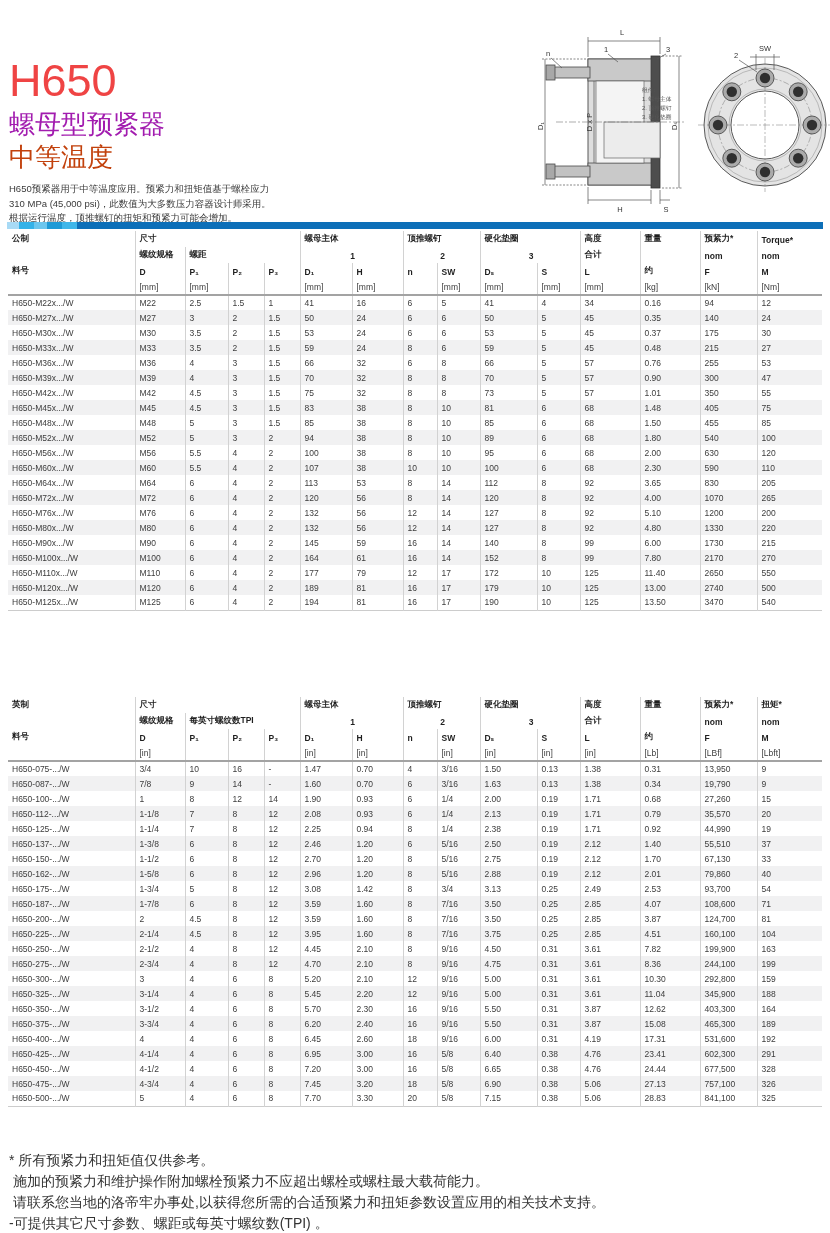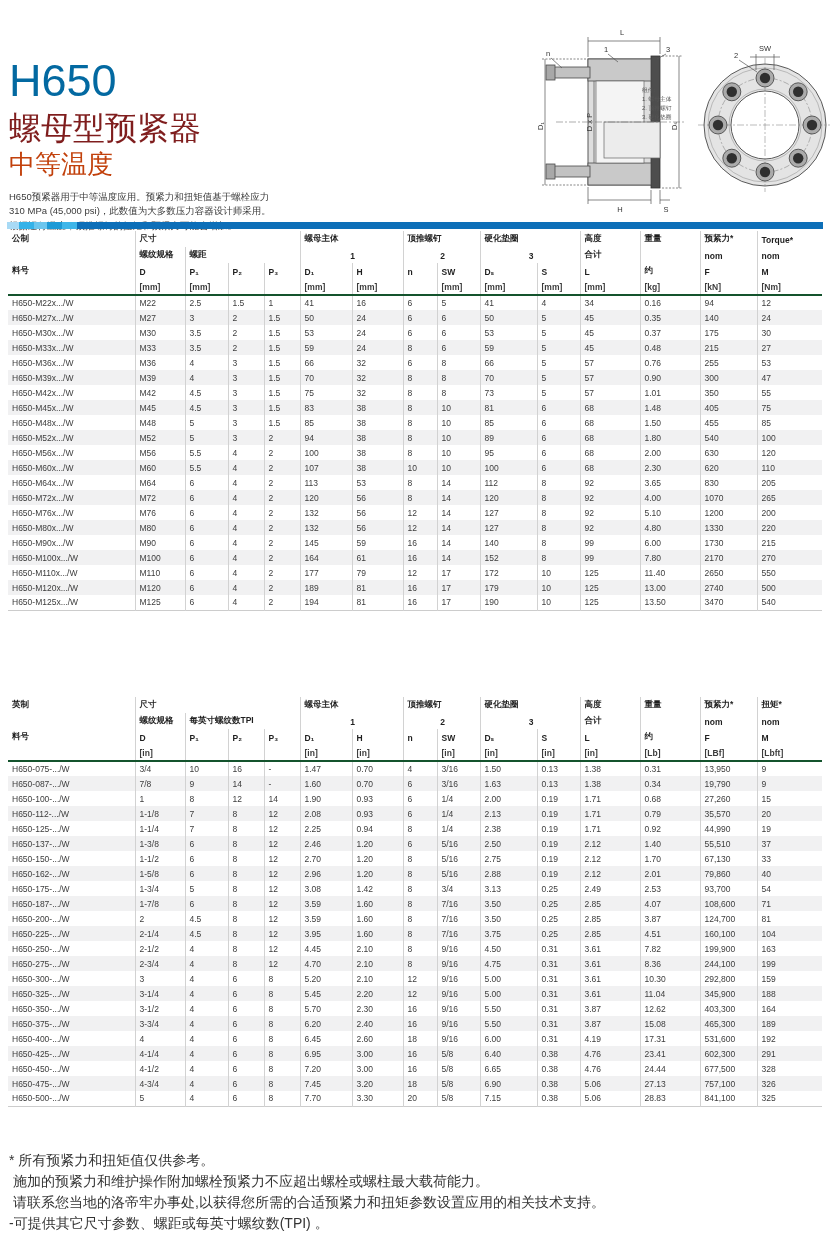--- a/index.html
+++ b/index.html
@@ -2,40 +2,40 @@
 <html><head>
 <meta charset="utf-8">
 <style>
   * { margin:0; padding:0; box-sizing:border-box; }
   html,body { background:#fff; }
   body { font-family:"Liberation Sans","DejaVu Sans",sans-serif; color:#1a1a1a; }
   .page { position:relative; width:830px; height:1233px; background:#fff; overflow:hidden; }
 
   
   .title-block { position:absolute; left:9px; top:58px; width:470px; }
-  .title-main { font-size:45px; font-weight:500; letter-spacing:0; color:#0369a1; line-height:1.0; }
-  .title-sub { font-size:32px; font-weight:500; color:#7f1d1d; line-height:1.25; margin-top:5px; }
+  .title-main { font-size:45px; font-weight:500; letter-spacing:0; color:#ef4444; line-height:1.0; }
+  .title-sub { font-size:26px; font-weight:500; color:#a21caf; line-height:1.25; margin-top:5px; }
   .title-sub2 { font-size:26px; font-weight:500; color:#c2410c; line-height:1.25; }
   .desc { margin-top:9px; font-size:9.5px; color:#3a3a3a; line-height:1.55; }
 
   
   .accent-bar { position:absolute; left:7px; top:222px; width:816px; height:7px; display:flex; }
   .accent-bar .seg { height:7px; }
   .accent-bar .main { flex:1; height:7px; }
 
   
   table.spec { border-collapse:collapse; table-layout:fixed; width:814px; font-size:8.5px; color:#3c3c3c; }
   table.spec th, table.spec td { text-align:left; padding:0 2px 0 4px; vertical-align:middle; overflow:hidden; white-space:nowrap; }
   table.spec td { height:15px; border-left:1px solid #d2d2d2; }
   table.spec td:first-child { border-left:none; }
   table.spec thead th { height:16px; border-left:1px solid #d2d2d2; vertical-align:bottom; padding-bottom:2px; }
   table.spec thead th:first-child { border-left:none; }
-  table.spec thead { border-bottom:2px solid #14532d; }
+  table.spec thead { border-bottom:2px solid #a3a3a3; }
   table.spec thead tr.h1 th, table.spec thead tr.h2 th, table.spec thead tr.h3 th { font-weight:bold; color:#1f1f1f; }
-  table.spec thead tr.h4 th { font-weight:bold; color:#3c3c3c; }
+  table.spec thead tr.h4 th { font-weight:normal; color:#3c3c3c; }
   table.spec thead th.c { text-align:center; }
   table.spec tbody tr:nth-child(even) { background:#f1f1f2; }
   table.spec tbody { border-bottom:1px solid #cccccc; }
   #metric-table { position:absolute; left:8px; top:231px; }
   #imperial-table { position:absolute; left:8px; top:697px; }
 
   
   .footnotes { position:absolute; left:9px; top:1150px; font-size:14px; color:#333; line-height:1.5; }
   .footnotes div:nth-child(2), .footnotes div:nth-child(3) { padding-left:4px; }
 
@@ -457,21 +457,21 @@
           <td>4</td>
           <td>2</td>
           <td>107</td>
           <td>38</td>
           <td>10</td>
           <td>10</td>
           <td>100</td>
           <td>6</td>
           <td>68</td>
           <td>2.30</td>
-          <td>620</td>
+          <td>590</td>
           <td>110</td>
         </tr>
         <tr>
           <td>H650-M64x.../W</td>
           <td>M64</td>
           <td>6</td>
           <td>4</td>
           <td>2</td>
           <td>113</td>
           <td>53</td>

